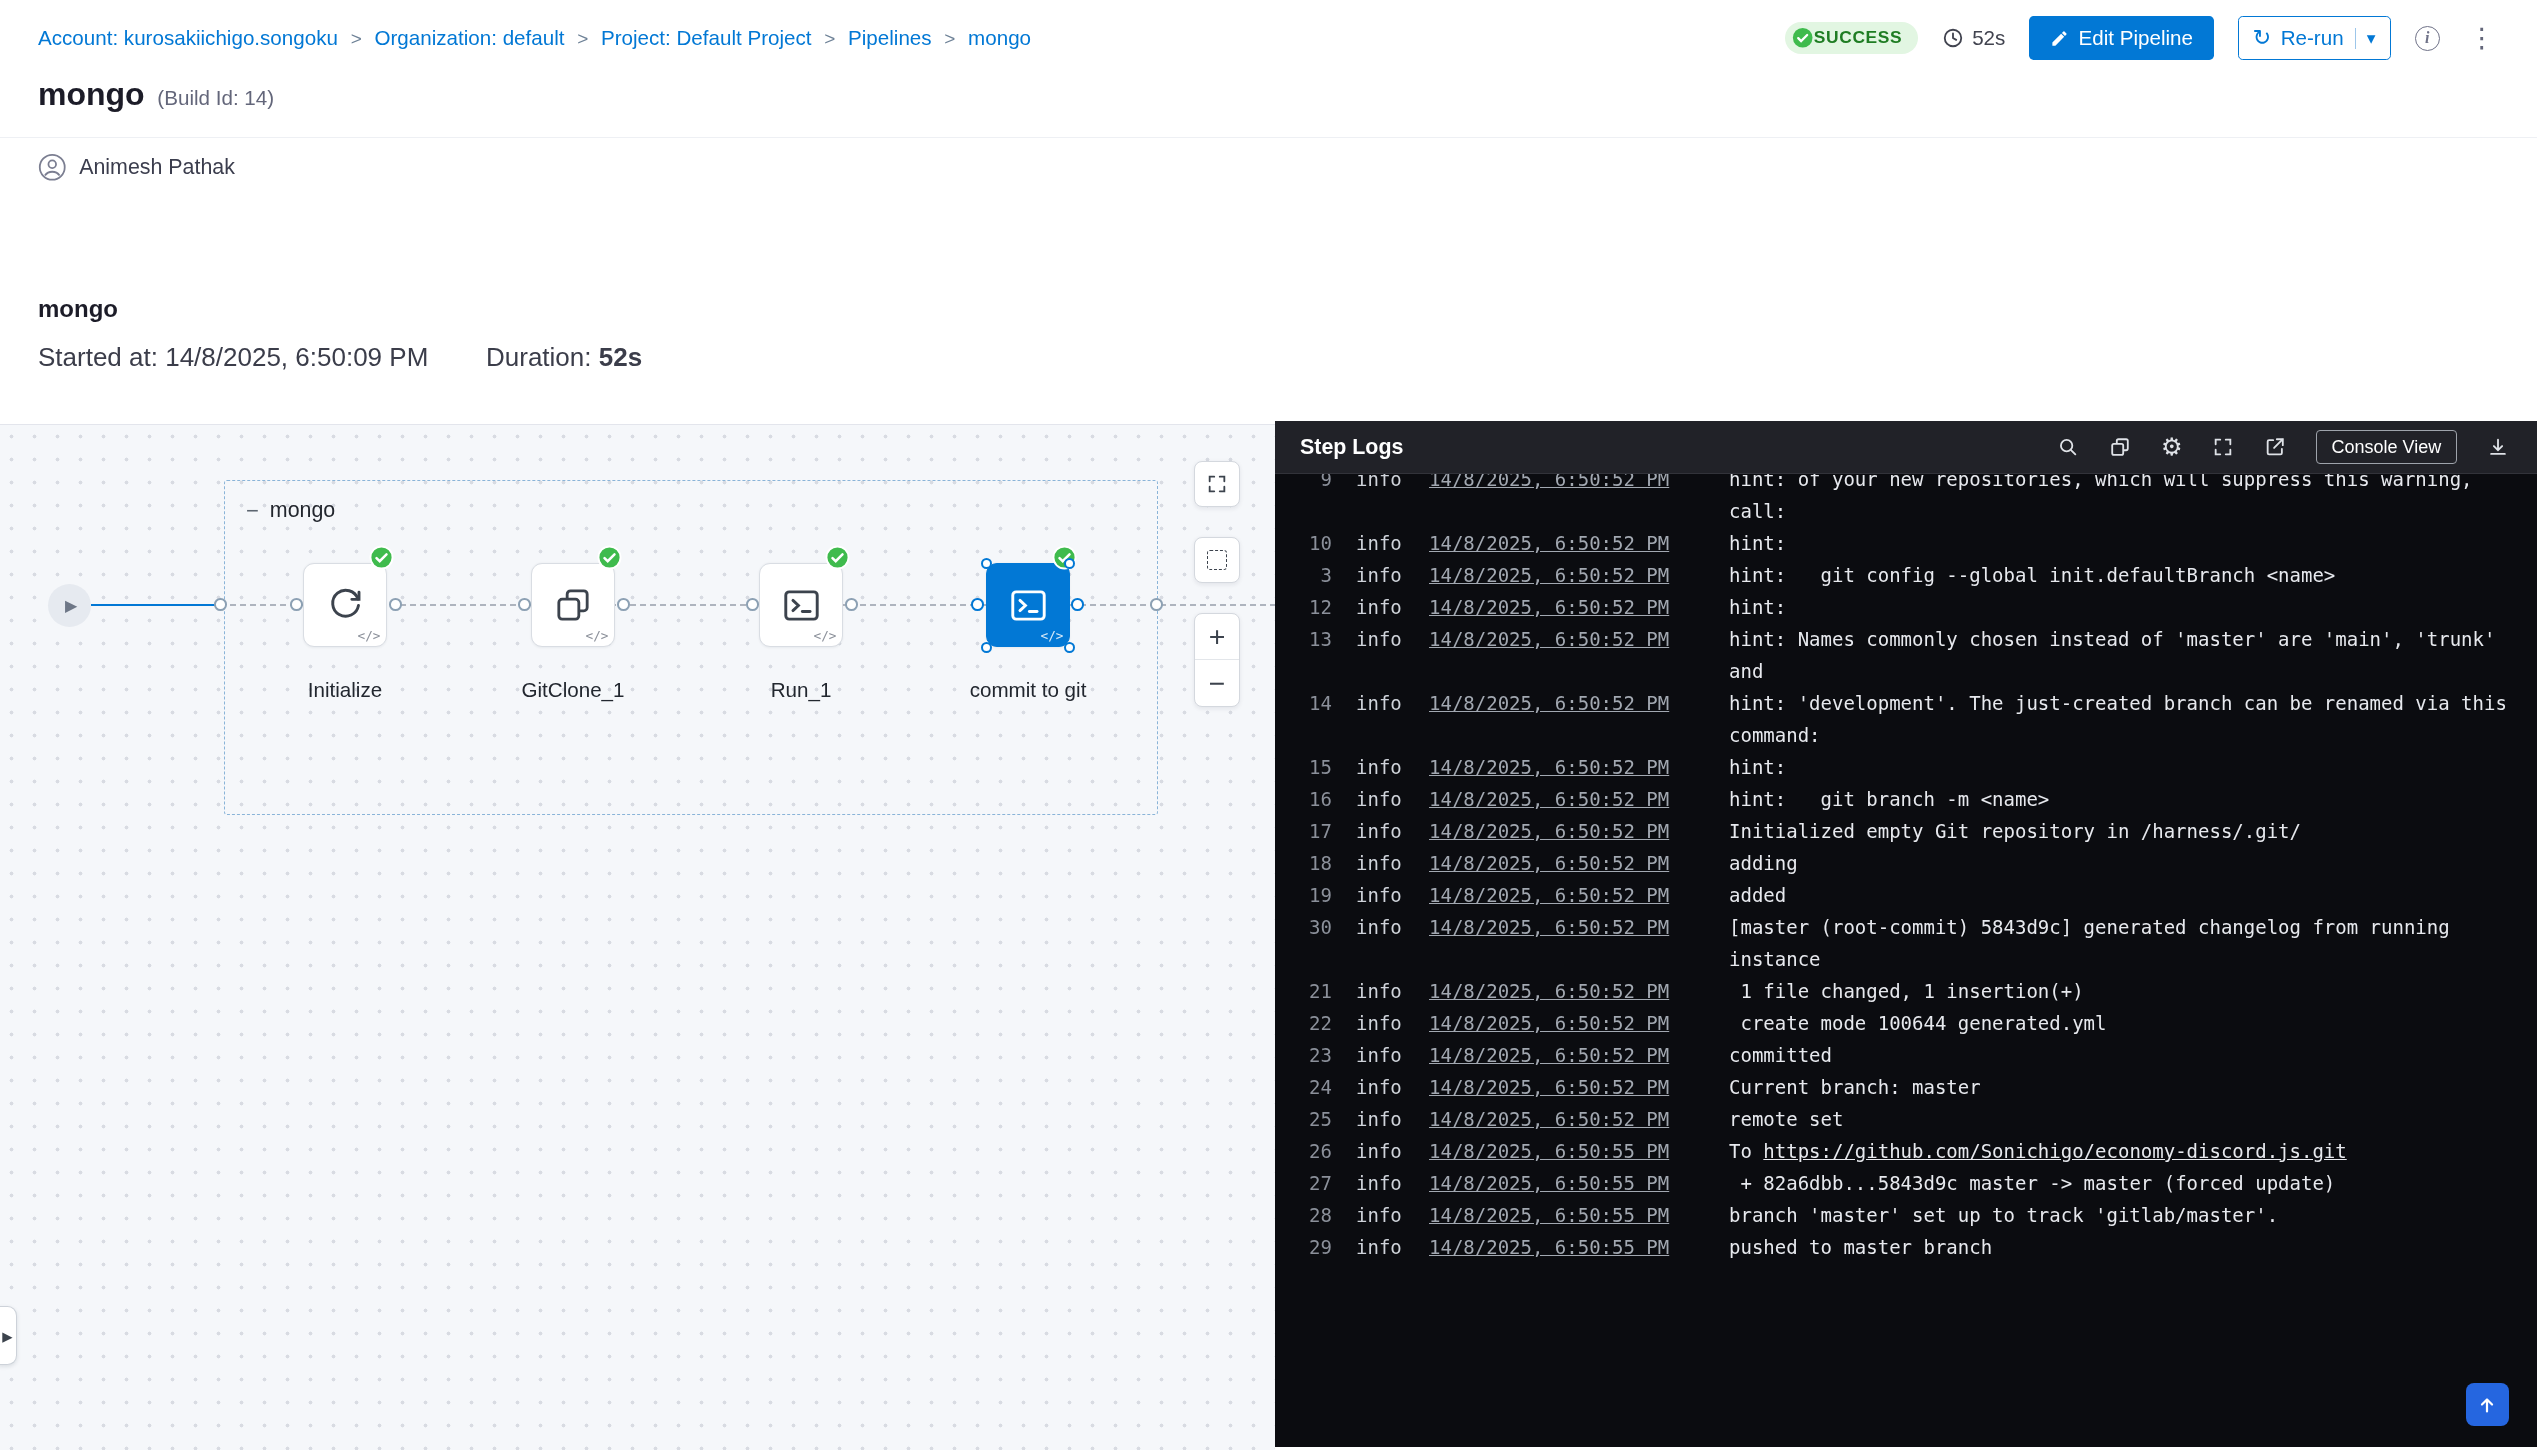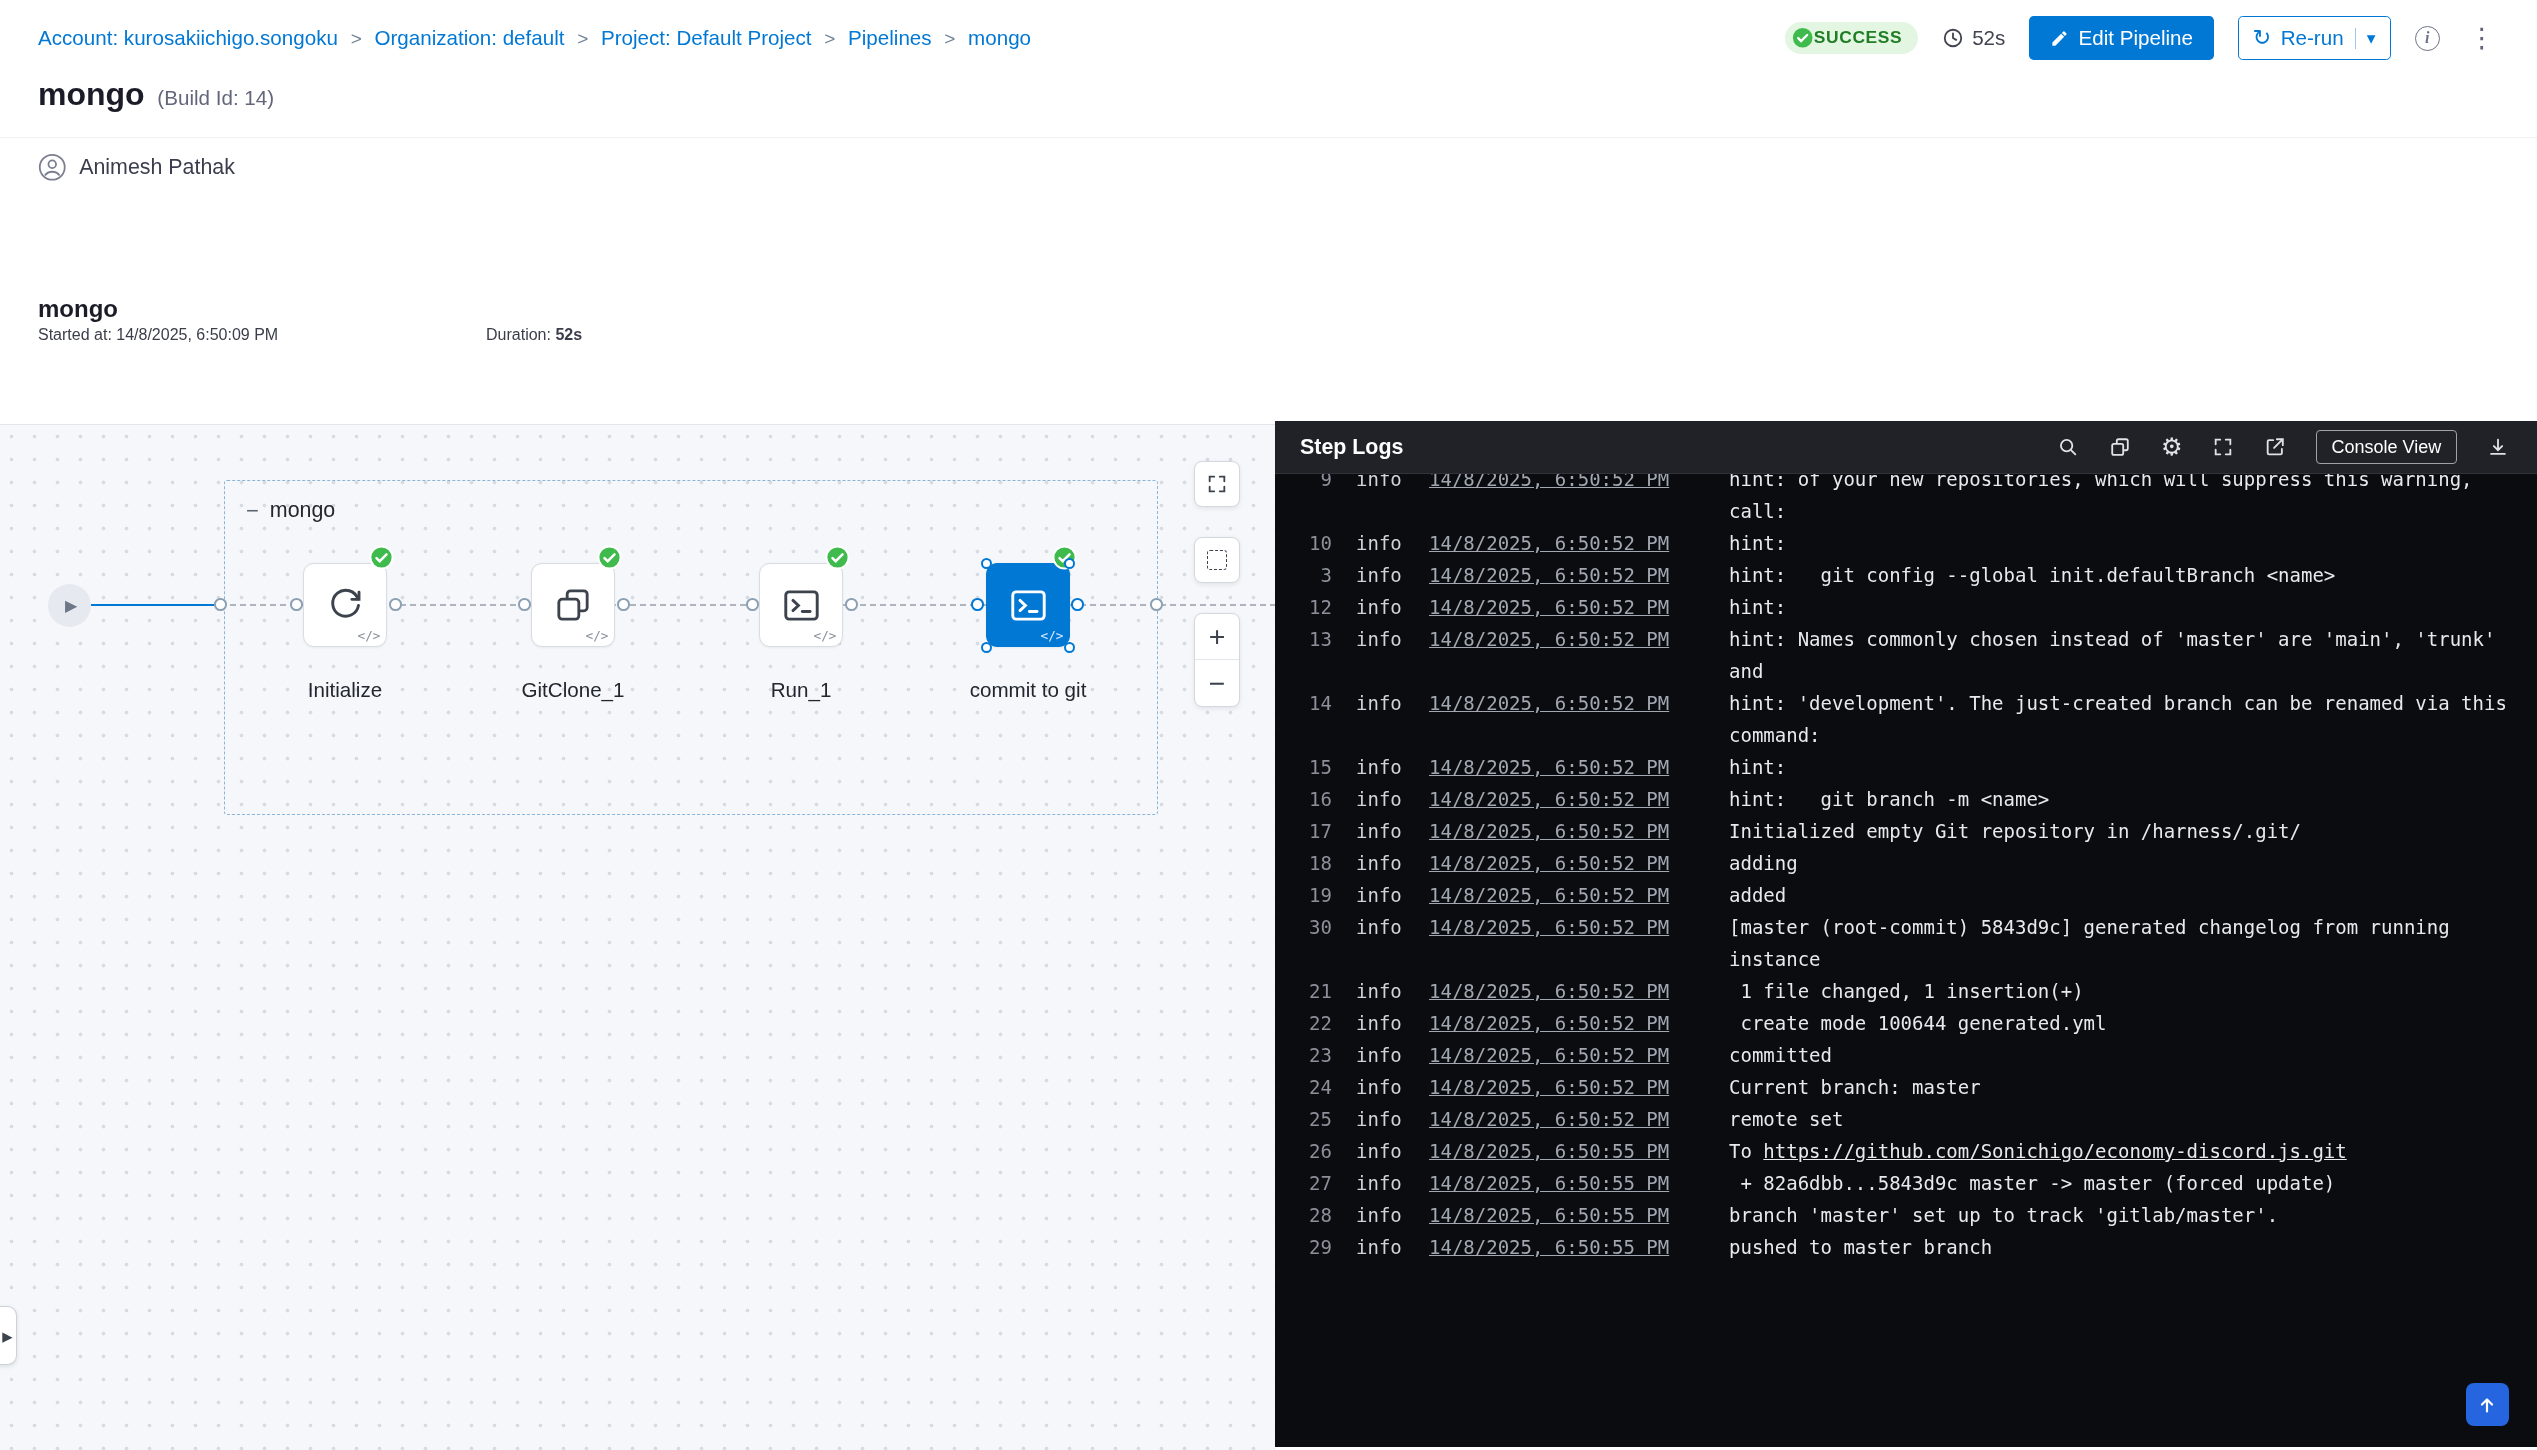--- a/index.html
+++ b/index.html
@@ -37,21 +37,21 @@
   .tab.active { color: #0f172a; font-weight: 700; text-align: center; }
   .tab.active::after { content: ""; position: absolute; left: 0; right: 0; bottom: -1.6px; height: 4px; background: #0278d5; border-radius: 2.4px 2.4px 0 0; }
   .tab-right { margin-left: auto; display: flex; align-items: center; gap: 17.4px; font-size: 20.6px; color: #3f4250; }
   .toggle { width: 44px; height: 22px; background: #cfd3dc; border-radius: 790px; position: relative; cursor: pointer; }
   .toggle .knob { position: absolute; left: 1.6px; top: 1.6px; width: 19px; height: 19px; background: #fff; border-radius: 50%; box-shadow: 0 0.8px 2.4px rgba(0,0,0,.3); }
   .info-circle.small { width: 22px; height: 22px; font-size: 13.4px; }
 
   
   .summary { position: absolute; left: 0; top: 266px; width: 2538px; height: 158px; background: #fff; padding: 28.5px 38px 0 38px; }
   .summary .pipeline-name { font-size: 24px; font-weight: 700; color: #1c1c28; }
-  .summary .meta { margin-top: 3px; display: flex; font-size: 16px; color: #3b3d4a; }
+  .summary .meta { margin-top: 19px; display: flex; font-size: 26px; color: #3b3d4a; }
   .summary .meta .started { width: 448px; }
   .summary .meta .dur-value { font-weight: 700; }
 
   
   .canvas { position: absolute; left: 0; top: 424px; width: 1275px; height: 1026px; background-color: #f5f7fa; border-top: 0.8px solid #e3e5ec; overflow: hidden;
     background-image: radial-gradient(#d8dbe2 1.7px, transparent 2.2px); background-size: 23px 23px; }
   .stage-rect { position: absolute; left: 224px; top: 55px; width: 934px; height: 335px; border: 1.6px dashed #8ab4d8; border-radius: 3.2px; }
   .stage-label { position: absolute; left: 246px; top: 73px; display: flex; align-items: center; gap: 11px; font-size: 21.4px; color: #23272e; }
   .collapse-minus { color: #5c6570; font-size: 22px; cursor: pointer; line-height: 1; }
   .line-solid { position: absolute; left: 91px; top: 179px; width: 129px; border-top: 2.4px solid #0278d5; }

